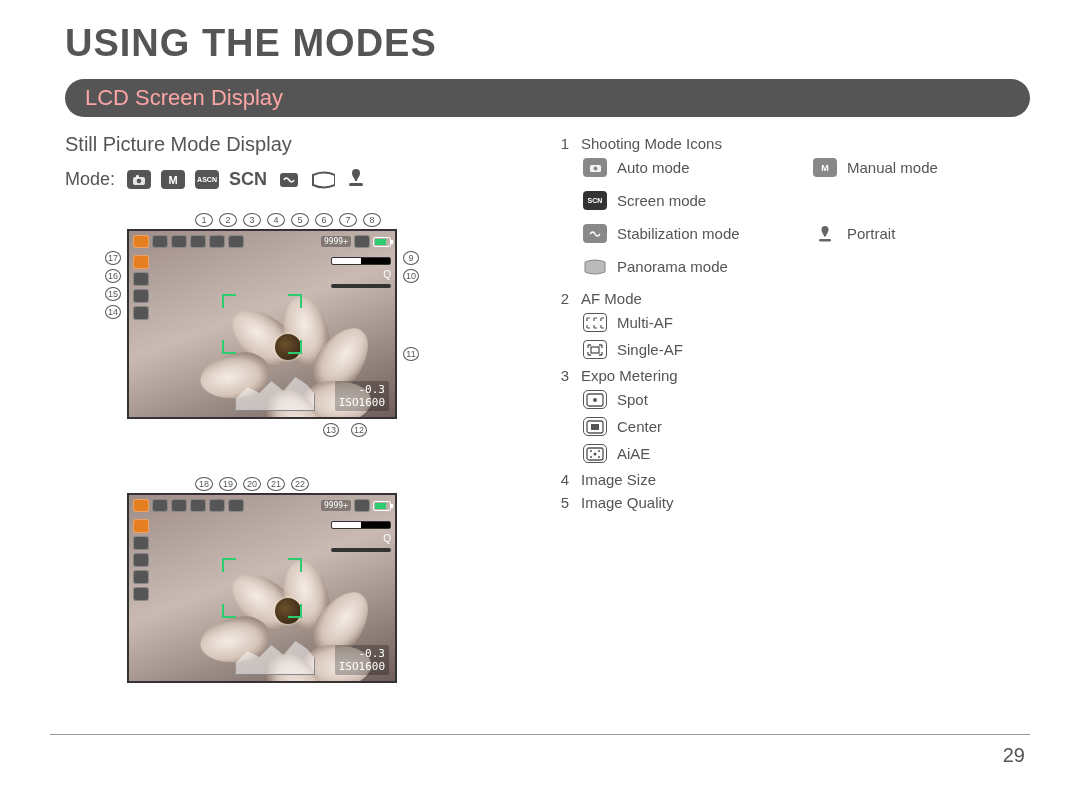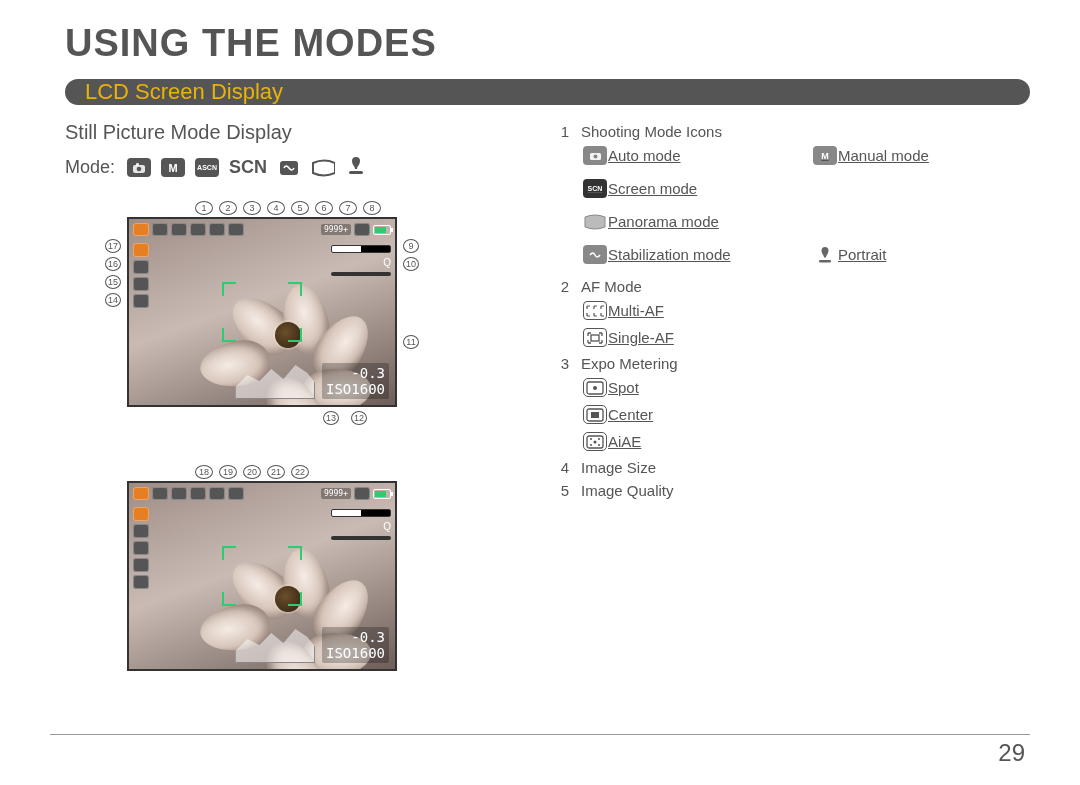--- a/index.html
+++ b/index.html
@@ -17,23 +17,23 @@
   }
   .title {
     font-size: 38px;
     letter-spacing: 1px;
     color: #555;
     font-weight: 600;
     margin-bottom: 14px;
   }
   .section-bar {
     background: #555;
-    color: #eab308;
+    color: #fca5a5;
     border-radius: 20px;
-    padding: 0 20px;
+    padding: 6px 20px;
     font-size: 22px;
     font-weight: 500;
     width: 100%;
   }
   .columns {
     display: flex;
     gap: 30px;
     margin-top: 12px;
     justify-content: space-between;
   }
@@ -72,21 +72,21 @@
     font-weight: 700;
     color:#555;
   }
   .legend-title { display:flex; gap:12px; margin: 6px 0; }
   .legend-title .num { width: 14px; text-align:right; }
   .two-col-list { display:flex; gap: 50px; margin-left: 28px; margin-bottom:6px;}
   .two-col-list > div { display:flex; align-items:center; gap:10px; min-width:180px; }
   .one-col-list { margin-left: 28px; }
   .one-col-list .row,
   .two-col-list .row {
-     display:flex; align-items:center; gap:1px; margin-bottom:8px;text-decoration:underline;
+     display:flex; align-items:center; gap:10px; margin-bottom:8px;
   }
 
   .legend-icon {
     width: 24px; height: 19px; border-radius:4px;
     display:inline-flex; align-items:center; justify-content:center;
     font-size:9px; font-weight:700; color:#fff; flex-shrink:0;
   }
   .legend-icon.outline {
      background:#fff; border:1.5px solid #555; color:#555;
   }
@@ -167,21 +167,21 @@
   .lcd .right-stack .wt {
     width: 60px; height:8px; background:linear-gradient(90deg,#fff,#fff 50%,#000 50%);
     border:1px solid #333; border-radius:2px;
   }
   .lcd .right-stack .q { font-size:10px; color:#fff; }
   .lcd .right-stack .dotbar {
     width:60px; height:4px; background:#333; border-radius:2px;
   }
   .lcd .bottom-info {
     position:absolute; right:6px; bottom:6px; text-align:right;
-    color:#fff; font-family:monospace; font-size:14px;
+    color:#fff; font-family:monospace; font-size:11px;
     background:rgba(0,0,0,.25); padding:2px 4px; border-radius:2px;
   }
   .lcd .hist {
     position:absolute; left:40%; bottom:6px; width:80px; height:40px;
     background: rgba(255,255,255,.5);
     border:1px solid #888;
     clip-path: polygon(0 100%, 0 70%, 15% 40%, 30% 55%, 45% 25%, 60% 50%, 75% 15%, 90% 35%, 100% 60%, 100% 100%);
   }
   .lcd .af-brackets {
     position:absolute; left:50%; top:50%; transform:translate(-50%,-50%);
@@ -217,21 +217,21 @@
     background: radial-gradient(circle at 40% 40%, #6b4f2a 0%, #3a2a17 80%);
     box-shadow: 0 0 0 2px rgba(255,240,210,.25);
   }
 
   .footer-rule {
     position:absolute; left:50px; right:50px; bottom:50px;
     border-top:1px solid #999;
   }
   .page-num {
     position:absolute; right:55px; bottom:18px;
-    font-size:24px; color:#555;
+    font-size:20px; color:#555;
   }
 </style>
 </head>
 <body>
 
 <div class="page">
   <h1 class="title">USING THE MODES</h1>
   <div class="section-bar">LCD Screen Display</div>
 
   <div class="columns">
@@ -430,45 +430,45 @@
         </div>
       </div>
       <div class="two-col-list">
         <div class="row">
           <span class="legend-icon" style="background:#333;font-size:7px">SCN</span>
           <span>Screen mode</span>
         </div>
       </div>
       <div class="two-col-list">
         <div class="row">
-          <span class="legend-icon" style="background:none">
-            <svg width="24" height="16">
-                <path d="M2 3 Q12 -1 22 3 L22 13 Q12 17 2 13 Z" fill="#bbb" stroke="#888"></path>
-              </svg>
-          </span>
-          <span>Panorama mode</span>
-        </div>
-      </div>
-      <div class="two-col-list">
-        <div class="row">
           <span class="legend-icon bg-gray">
             <svg width="16" height="12">
                 <path d="M3 6 Q6 2 8 6 T13 6" stroke="#fff" stroke-width="1.5" fill="none"></path>
               </svg>
           </span>
           <span>Stabilization mode</span>
         </div>
         <div class="row">
           <span class="legend-icon" style="background:none">
             <svg width="20" height="20">
                 <path d="M10 2a3.5 3.5 0 0 1 3.5 3.5c0 3.5-2.5 4.5-2.5 7h-2c0-2.5-2.5-3.5-2.5-7A3.5 3.5 0 0 1 10 2z" fill="#666"></path>
                 <rect x="4" y="15" width="12" height="2.5" rx="1.2" fill="#666"></rect>
               </svg>
           </span>
           <span>Portrait</span>
+        </div>
+      </div>
+      <div class="two-col-list">
+        <div class="row">
+          <span class="legend-icon" style="background:none">
+            <svg width="24" height="16">
+                <path d="M2 3 Q12 -1 22 3 L22 13 Q12 17 2 13 Z" fill="#bbb" stroke="#888"></path>
+              </svg>
+          </span>
+          <span>Panorama mode</span>
         </div>
       </div>
 
       <div class="legend-title">
         <span class="num">2</span>
         <span>AF Mode</span>
       </div>
       <div class="one-col-list">
         <div class="row">
           <span class="legend-icon outline">

